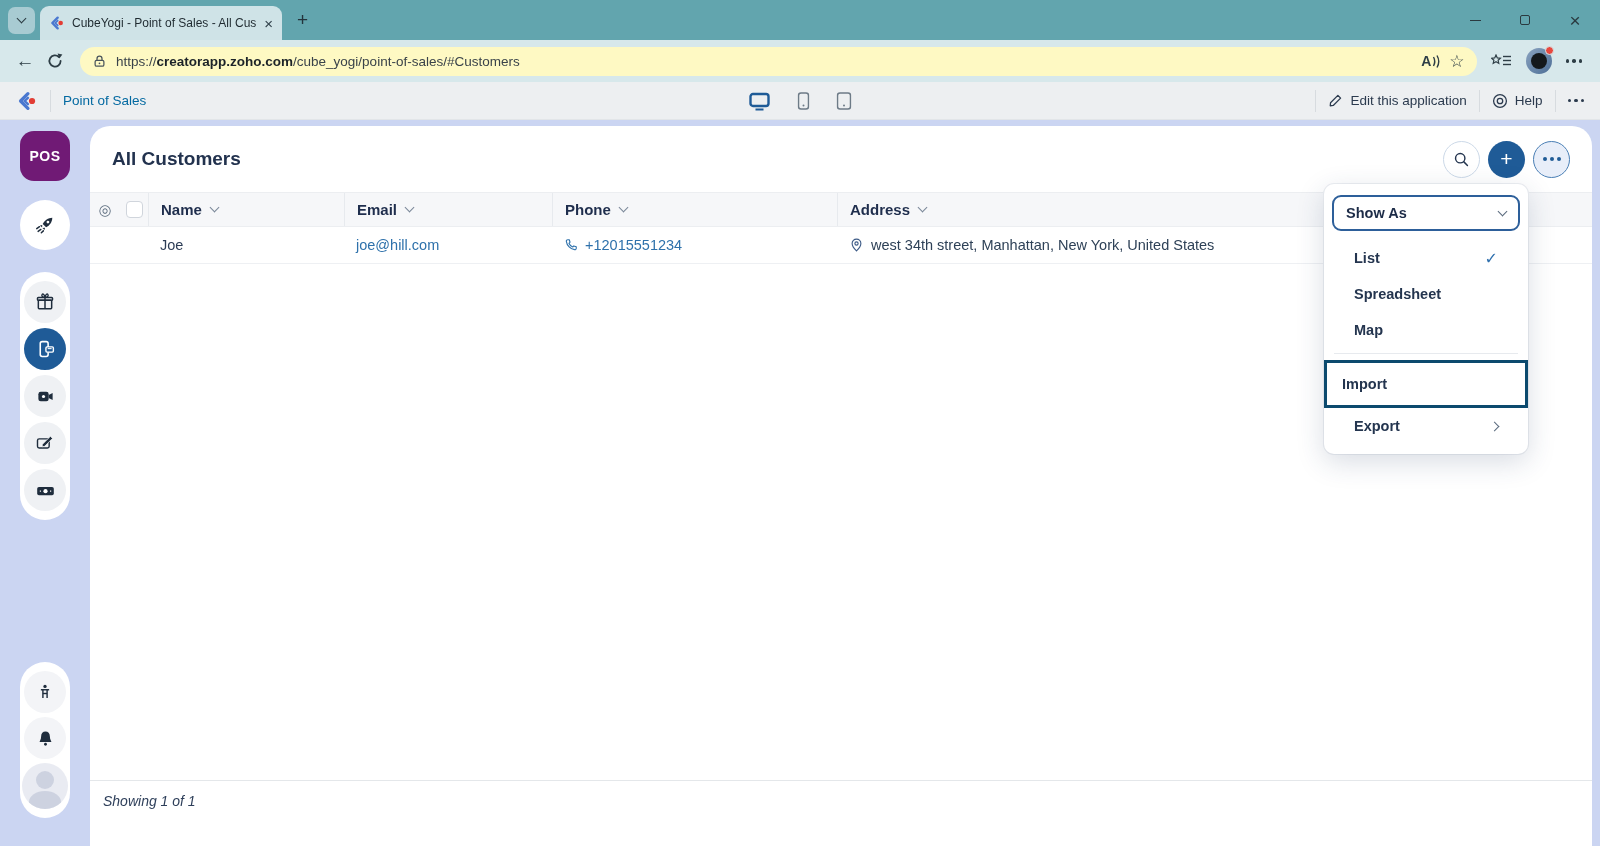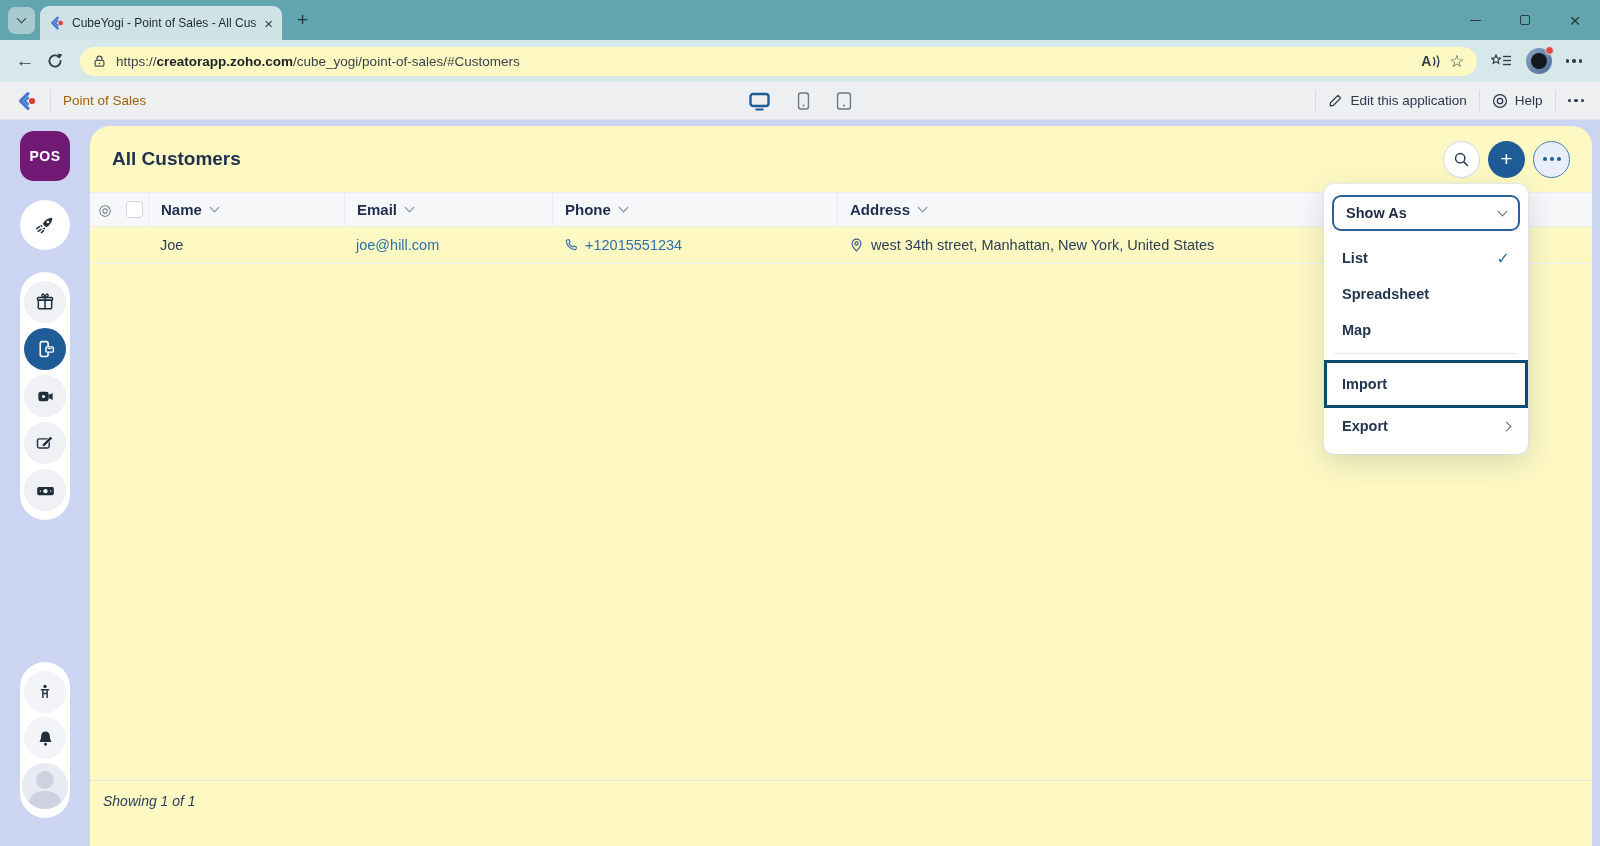--- a/index.html
+++ b/index.html
@@ -41,21 +41,21 @@
     border-radius:50%; background:#14181c; }
   .avatar-badge { position:absolute; right:-2px; top:-2px; width:9px; height:9px; border-radius:50%;
     background:#e8483f; border:1.5px solid #d7e8eb; }
   .dots3 { display:flex; gap:3px; cursor:pointer; }
   .dots3 i { width:3.5px; height:3.5px; border-radius:50%; background:#2e3e46; }
 
   
   .app-header { position:relative; height:38px; background:#edeff1; display:flex; align-items:center;
     padding:0 16px; border-bottom:1px solid #e2e5e8; }
   .vdiv { width:1px; height:22px; background:#d7dbdf; margin:0 12px; }
-  .app-title { font-size:13.5px; color:#a16207; }
+  .app-title { font-size:13.5px; color:#0369a1; }
   .device-icons { position:absolute; left:50%; top:0; transform:translateX(-50%); height:38px;
     display:flex; align-items:center; gap:27px; }
   .dev { display:flex; align-items:center; cursor:pointer; }
   .ah-right { margin-left:auto; display:flex; align-items:center; }
   .ah-btn { display:flex; align-items:center; gap:7px; font-size:13.5px; color:#2b3a4e; cursor:pointer; }
   .ah-dots i { background:#2b3a4e; }
 
   
   .workspace { position:relative; height:726px; background:#cbd5f2; }
 
@@ -77,21 +77,21 @@
     justify-content:space-evenly; padding:5px 0; }
   .tool.plain { background:#f3f4f7; }
   .rail-avatar { width:46px; height:46px; border-radius:50%; background:#e9ebf2; overflow:hidden;
     position:relative; cursor:pointer; }
   .rail-avatar::before { content:""; position:absolute; left:14px; top:8px; width:18px; height:18px;
     border-radius:50%; background:#cdd2e0; }
   .rail-avatar::after { content:""; position:absolute; left:7px; top:28px; width:32px; height:22px;
     border-radius:50%; background:#cdd2e0; }
 
   
-  .panel { position:absolute; left:90px; top:6px; right:8px; bottom:0; background:#fef9c3;
+  .panel { position:absolute; left:90px; top:6px; right:8px; bottom:0; background:#ffffff;
     border-radius:20px 20px 0 0; }
   .panel-head { height:66px; display:flex; align-items:center; padding:0 22px; }
   .page-title { font-size:19px; font-weight:600; color:#22324e; }
   .head-actions { margin-left:auto; display:flex; align-items:center; gap:8px; }
   .circ-btn { width:37px; height:37px; border-radius:50%; display:flex; align-items:center;
     justify-content:center; cursor:pointer; }
   .search-btn { background:#fff; border:1px solid #ccd9e8; }
   .plus-btn { background:#1f5b97; color:#fff; font-size:21px; font-weight:400; }
   .more-btn { background:#e8eef9; border:1.5px solid #4a7fb5; }
   .more-btn i { width:4px; height:4px; border-radius:50%; background:#1f5b97; }
@@ -119,21 +119,21 @@
   .showing { font-size:14px; font-style:italic; color:#2e3f5a; }
 
   
   .menu { position:absolute; left:1324px; top:64px; width:204px; background:#ffffff;
     border-radius:10px; box-shadow:0 8px 28px rgba(40,60,100,.18), 0 0 0 1px #eef0f3;
     padding:8px 0 10px; z-index:20; }
   .show-as { margin:3px 8px 9px; height:36px; border:2px solid #2d5f9a; border-radius:9px;
     display:flex; align-items:center; padding:0 12px; cursor:pointer; }
   .show-as-label { font-size:14.5px; font-weight:700; color:#1c2b47; }
   .show-as .chev { margin-left:auto; }
-  .menu-item { height:36px; display:flex; align-items:center; padding:0 18px;
+  .menu-item { height:36px; display:flex; align-items:center; padding:0 30px;
     font-size:14.5px; font-weight:600; color:#24354f; cursor:pointer; }
   .menu-item .tail { margin-left:auto; display:flex; align-items:center; }
   .check-glyph { color:#2e6fad; font-size:16px; font-weight:700; }
   .menu-divider { height:1px; background:#e7eaee; margin:5px 10px 6px; }
   .import-wrap { border:3px solid #0c4a6e; height:48px; display:flex; align-items:center;
     padding:0 15px; font-size:14.5px; font-weight:600; color:#24354f; cursor:pointer; }
 
   svg { display:block; }
 </style>
 </head>

